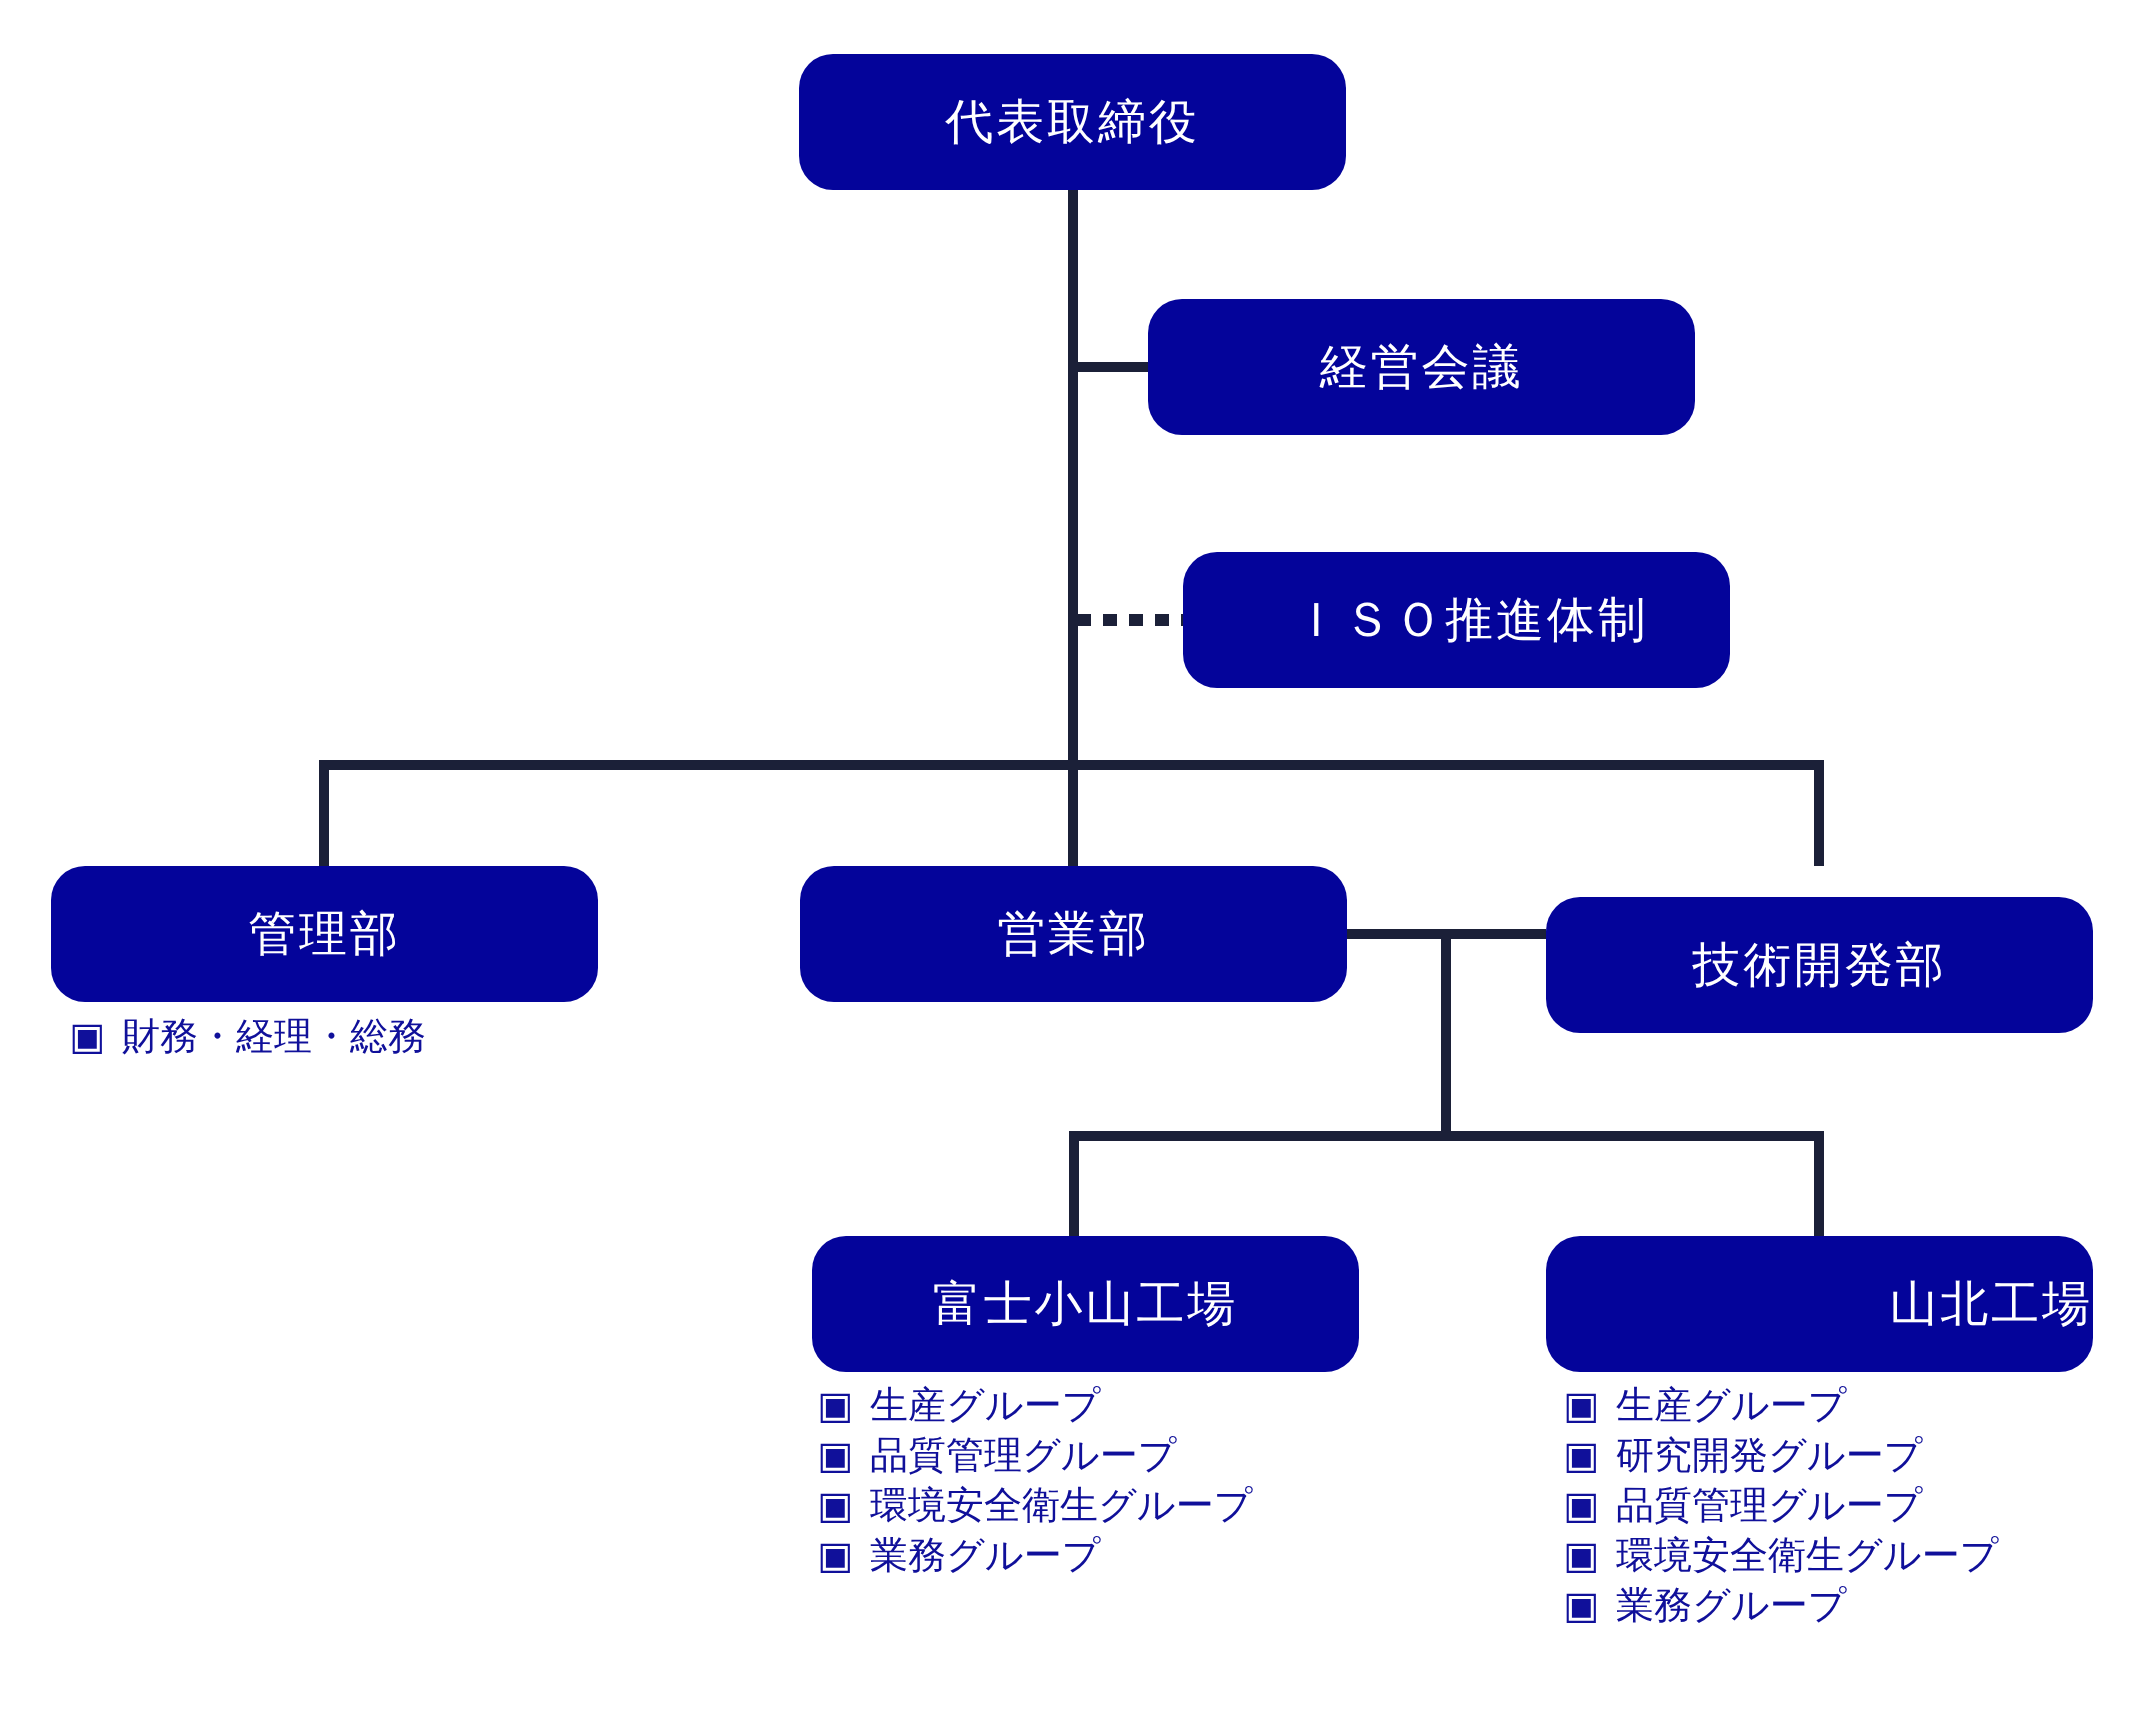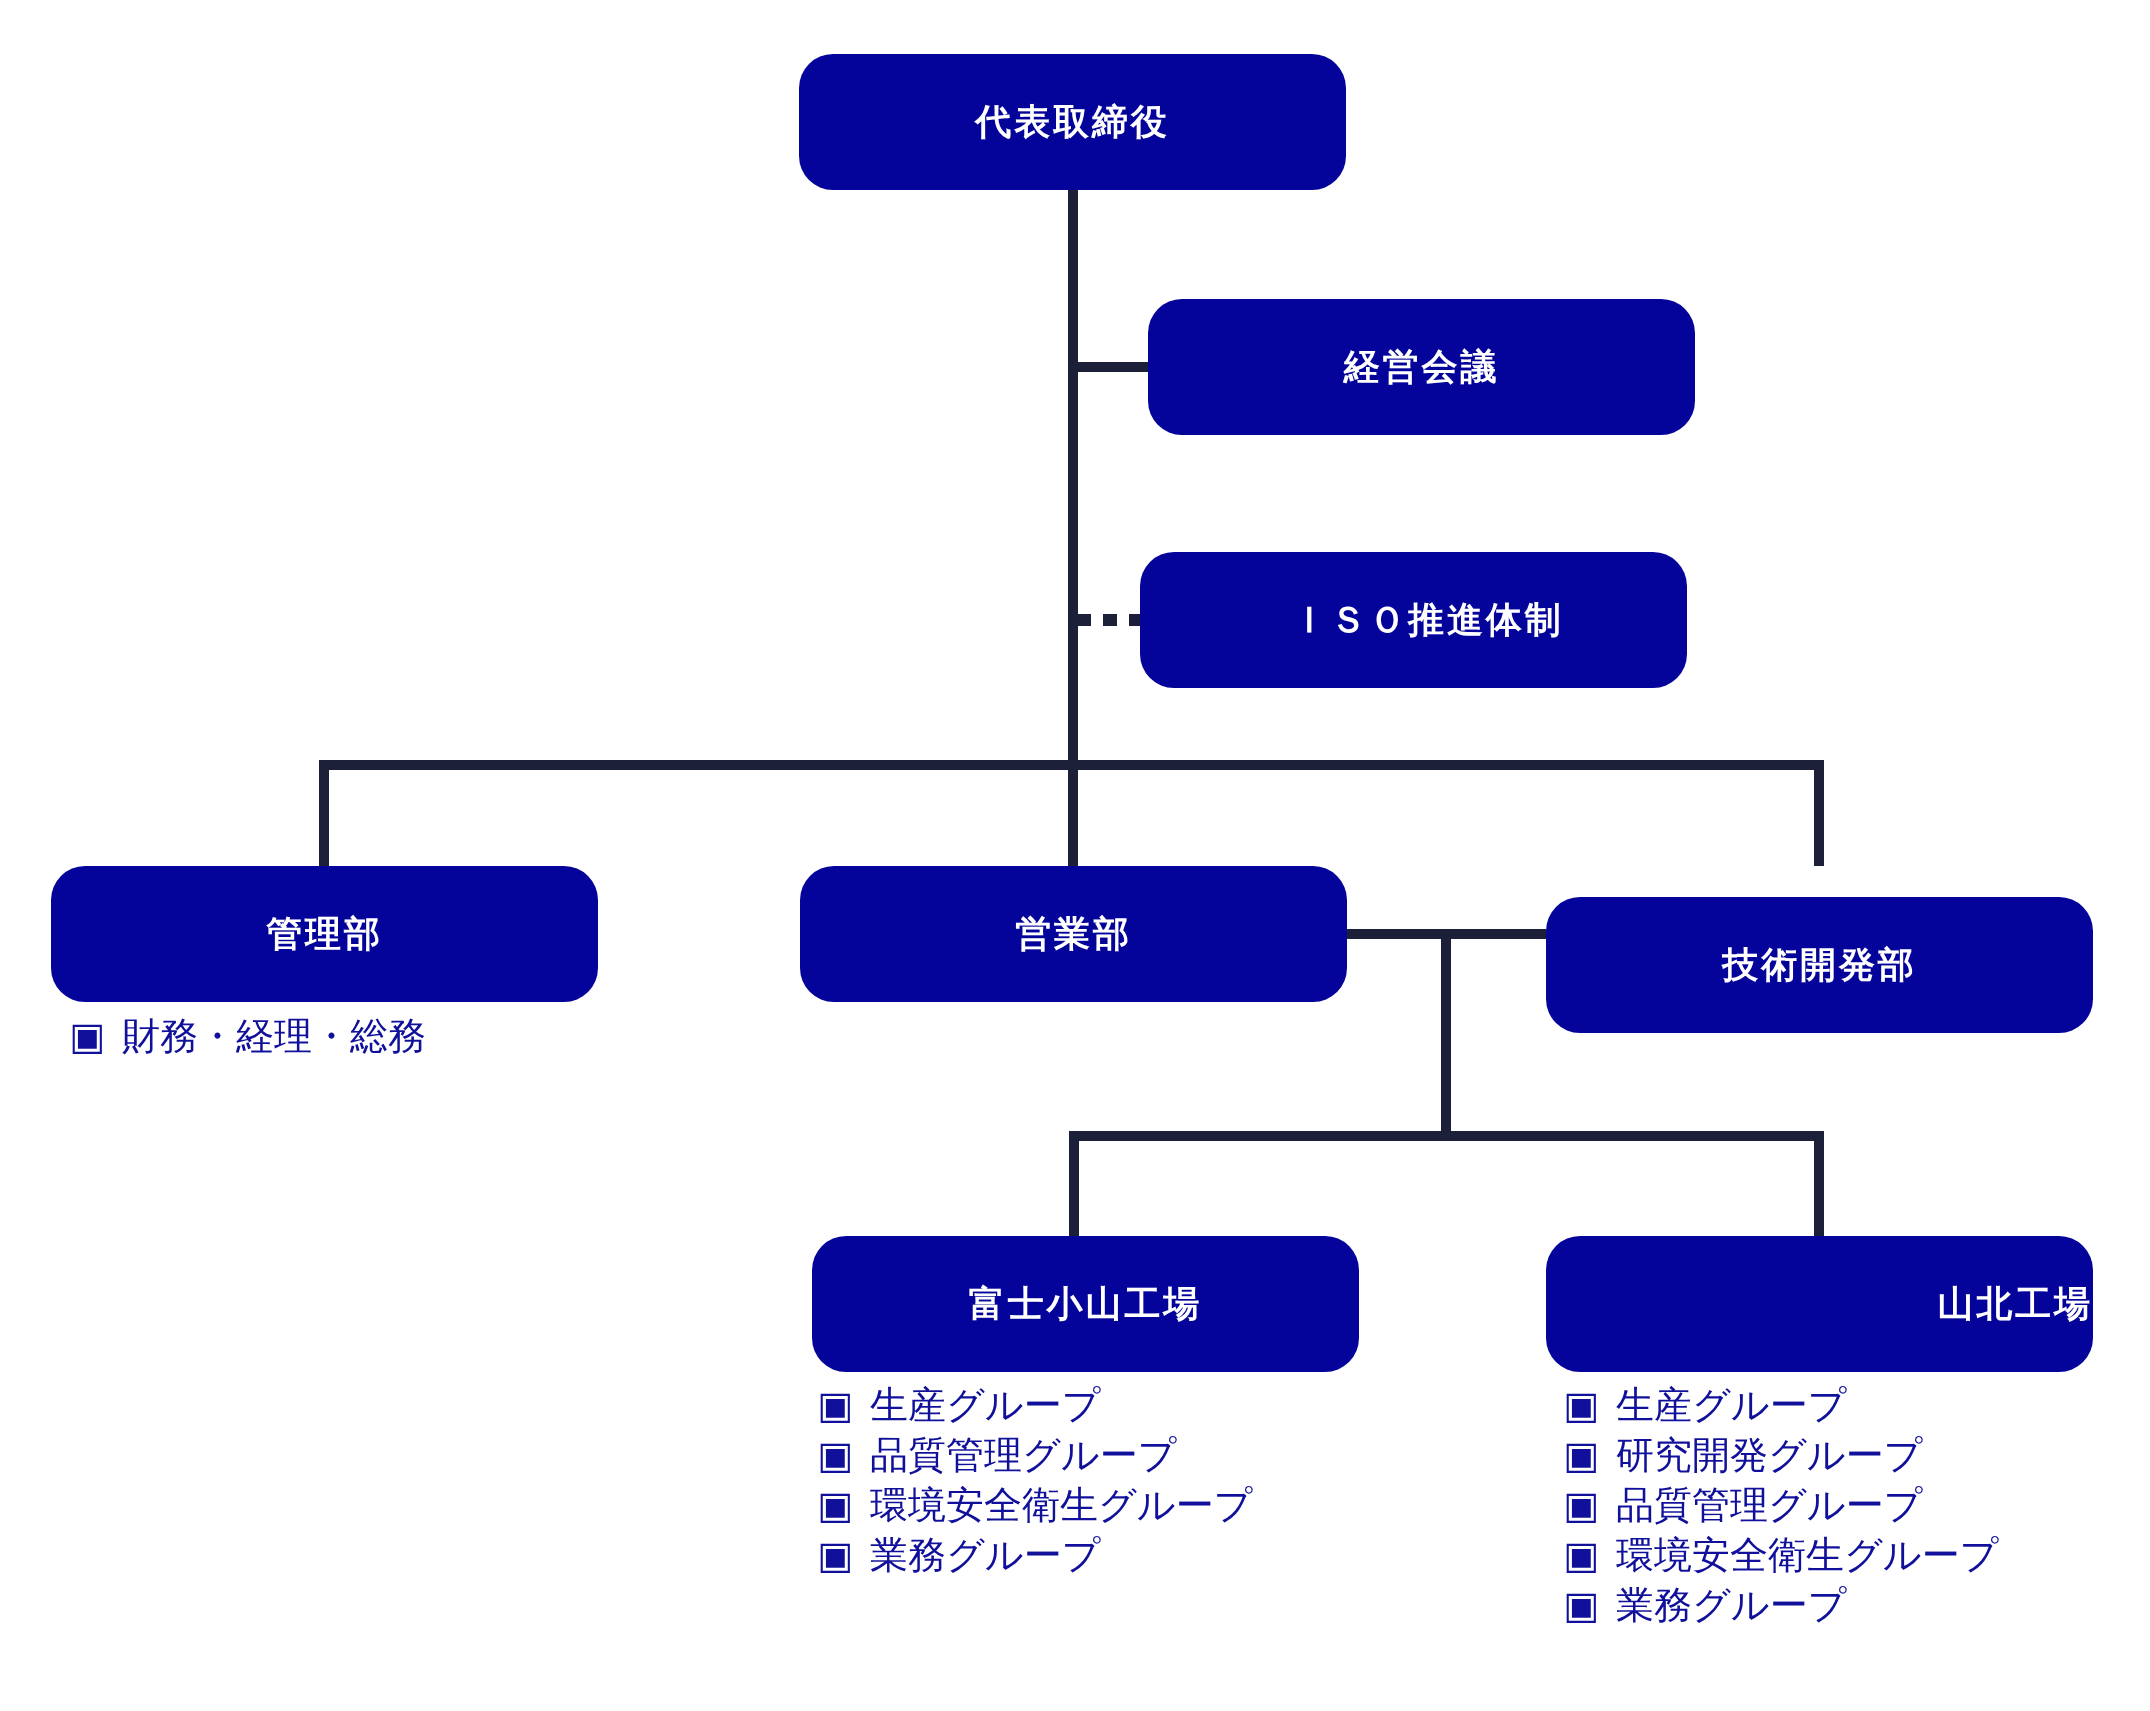--- a/index.html
+++ b/index.html
@@ -21,21 +21,21 @@
   
   .box {
     position: absolute;
     width: 547px; height: 136px;
     background: var(--box-fill);
     border-radius: 34px;
     display: flex; align-items: center; justify-content: center;
   }
   .box span {
     color: var(--box-text);
-    font-size: 36px; font-weight: 700;
+    font-size: 48px; font-weight: 400;
     letter-spacing: 2.9px; white-space: nowrap;
   }
 
   
   .line { position: absolute; background: var(--line-color); }
   .line.dotted {
     background: repeating-linear-gradient(90deg,
       var(--line-color) 0px, var(--line-color) 14.3px,
       transparent 14.3px, transparent 26px);
   }
@@ -73,21 +73,21 @@
   <div class="line" style="left:1814px; top:1131px; width:9.6px; height:105px;"></div>
 
   <div class="box" style="left:799px; top:54px;">
     <span>代表取締役</span>
   </div>
 
   <div class="box" style="left:1148px; top:299px;">
     <span>経営会議</span>
   </div>
 
-  <div class="box" style="left:1140px; top:552px;padding-left:28px;">
+  <div class="box" style="left:1183px; top:552px;padding-left:28px;">
     <span>ＩＳＯ推進体制</span>
   </div>
 
   <div class="box" style="left:51px; top:866px;">
     <span>管理部</span>
   </div>
 
   <div class="box" style="left:800px; top:866px;align-items:center;">
     <span>営業部</span>
   </div>

